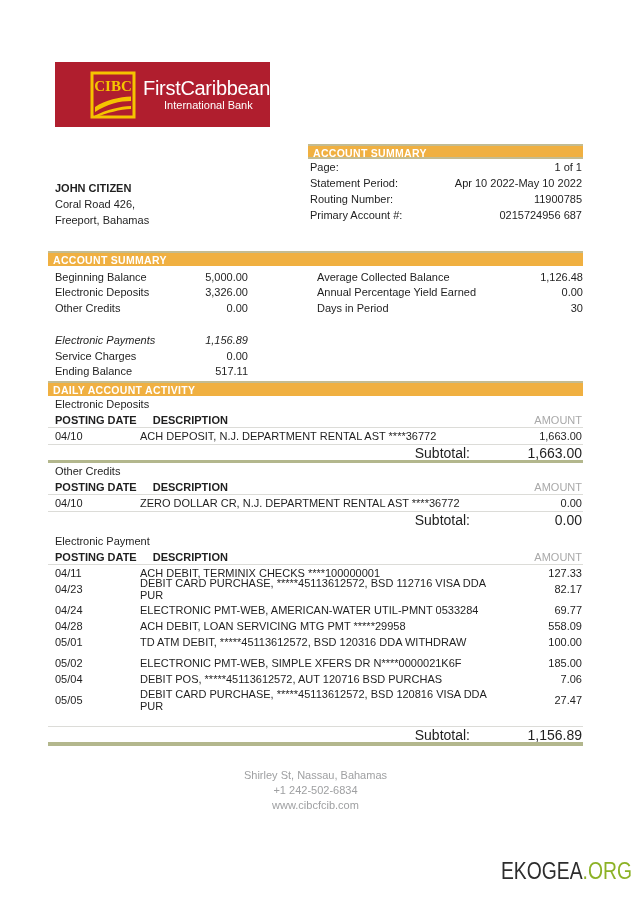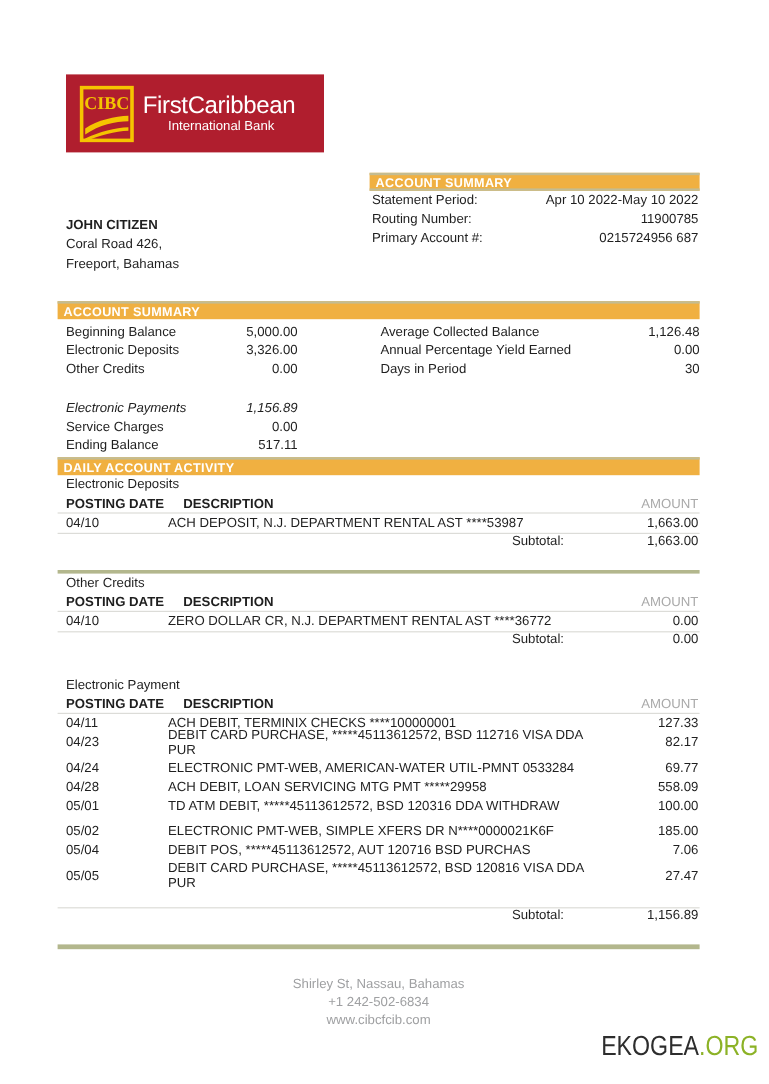--- a/index.html
+++ b/index.html
@@ -8,21 +8,21 @@
     --tan:#C3BC92; --line:#DCDCD8; --text:#1F1F1F; --muted:#A9A9A9;
     --gray:#9FA0A2; --green:#8CB226; --dark:#2D2D2D;
   }
   *{margin:0;padding:0;box-sizing:border-box;}
   html,body{background:#fff;}
   body{font-family:"Liberation Sans","DejaVu Sans",sans-serif;color:var(--text);}
   .page{position:relative;width:641px;height:903px;background:#fff;overflow:hidden;}
 
   
   .logo{position:absolute;left:55px;top:62px;width:215px;height:65px;background:var(--red);
-        display:flex;align-items:center;}
+        display:flex;align-items:center;justify-content:flex-end;}
   .emblem{margin-left:11px;flex:0 0 auto;}
   .brandtext{margin-left:7px;display:flex;flex-direction:column;}
   .brandname{color:#fff;font-size:20px;font-weight:normal;letter-spacing:-0.3px;line-height:20px;}
   .brandsub{color:#fff;font-size:11px;line-height:13px;margin:1px 0 0 21px;}
 
   
   .stmt-box{position:absolute;left:308px;top:144px;width:275px;}
   .bar{background:var(--orange);color:#fff;font-size:10.5px;font-weight:600;
        letter-spacing:.3px;height:15px;line-height:15px;padding-left:5px;
        border-top:2px solid var(--tan);}
@@ -48,22 +48,22 @@
   .col-head{display:flex;align-items:center;height:16px;font-size:11px;
             padding-left:7px;border-bottom:1px solid var(--line);}
   .ch-date,.ch-desc{font-weight:bold;}
   .ch-date{margin-right:16px;}
   .ch-amt{margin-left:auto;color:var(--muted);padding-right:1px;}
   .txn{display:flex;align-items:center;height:16px;font-size:11px;padding-left:7px;}
   .txn.gap{margin-top:5px;}
   .t-date{width:85px;flex:0 0 auto;}
   .t-desc{flex:1;}
   .t-amt{flex:0 0 auto;text-align:right;min-width:90px;padding-right:1px;}
-  .subtotal-row{display:flex;justify-content:flex-end;align-items:flex-start;height:31px;
-                font-size:11px;border-top:1px solid var(--line);}
+  .subtotal-row{display:flex;justify-content:flex-end;align-items:center;height:16px;
+                font-size:14px;border-top:1px solid var(--line);}
   .subtotal-row .st-amt{width:113px;text-align:right;padding-right:1px;}
   .subtotal-row.final{margin-top:18px;}
   .olive-line{height:3px;background:var(--olive);}
   .olive-line.thick{height:4px;}
   .sec{margin:0;}
   .sec.spaced{margin-top:6px;}
 
   
   .footer{margin-top:22px;text-align:center;color:var(--gray);font-size:11px;line-height:15px;}
 
@@ -87,20 +87,24 @@
     </svg>
     <div class="brandtext">
       <span class="brandname">FirstCaribbean</span>
       <span class="brandsub">International Bank</span>
     </div>
   </div>
 
   <div class="stmt-box">
     <div class="bar">ACCOUNT SUMMARY</div>
     <div class="info-row">
+      <span>Page:</span>
+      <span>1 of 1</span>
+    </div>
+    <div class="info-row">
       <span>Statement Period:</span>
       <span>Apr 10 2022-May 10 2022</span>
     </div>
     <div class="info-row">
       <span>Routing Number:</span>
       <span>11900785</span>
     </div>
     <div class="info-row">
       <span>Primary Account #:</span>
       <span>0215724956 687</span>
@@ -164,21 +168,21 @@
 
     <div class="sec">
       <div class="sec-title">Electronic Deposits</div>
       <div class="col-head">
         <span class="ch-date">POSTING DATE</span>
         <span class="ch-desc">DESCRIPTION</span>
         <span class="ch-amt">AMOUNT</span>
       </div>
       <div class="txn">
         <span class="t-date">04/10</span>
-        <span class="t-desc">ACH DEPOSIT, N.J. DEPARTMENT RENTAL AST ****53987</span>
+        <span class="t-desc">ACH DEPOSIT, N.J. DEPARTMENT RENTAL AST ****36772</span>
         <span class="t-amt">1,663.00</span>
       </div>
       <div class="subtotal-row">
         <span class="st-label">Subtotal:</span>
         <span class="st-amt">1,663.00</span>
       </div>
       <div class="olive-line"></div>
     </div>
 
     <div class="sec">

